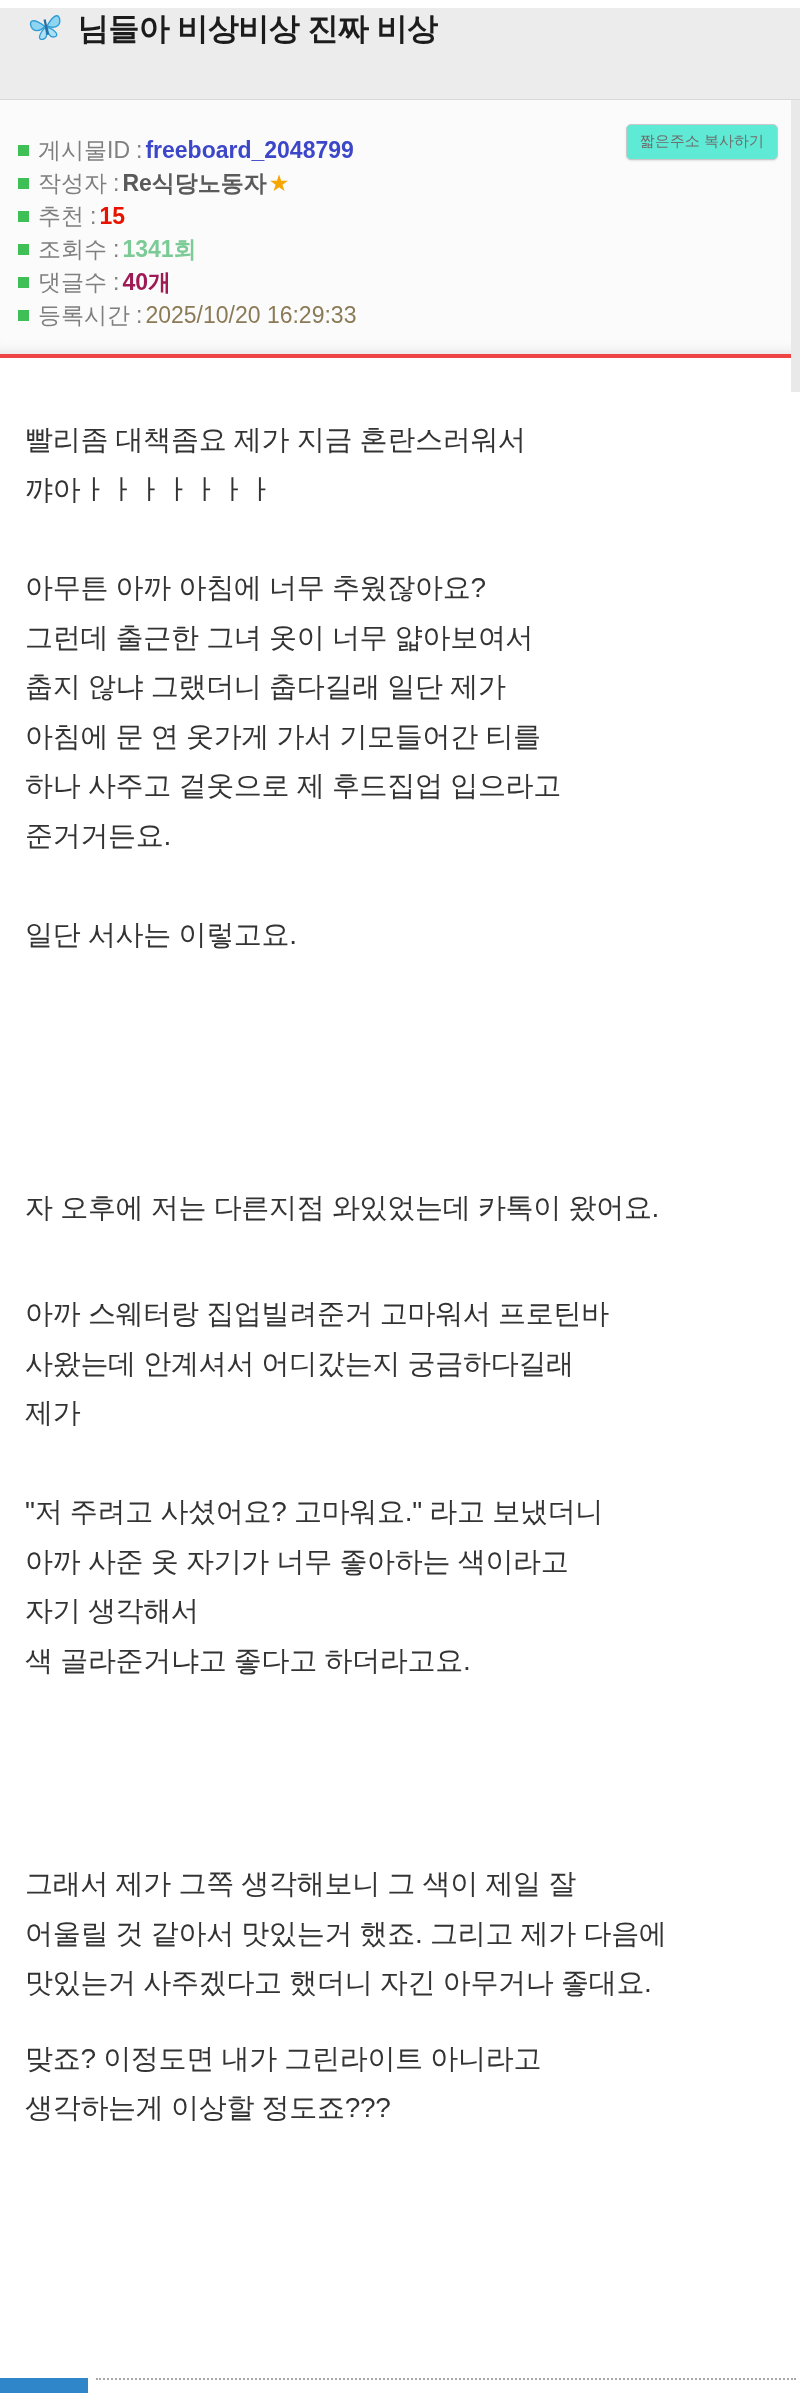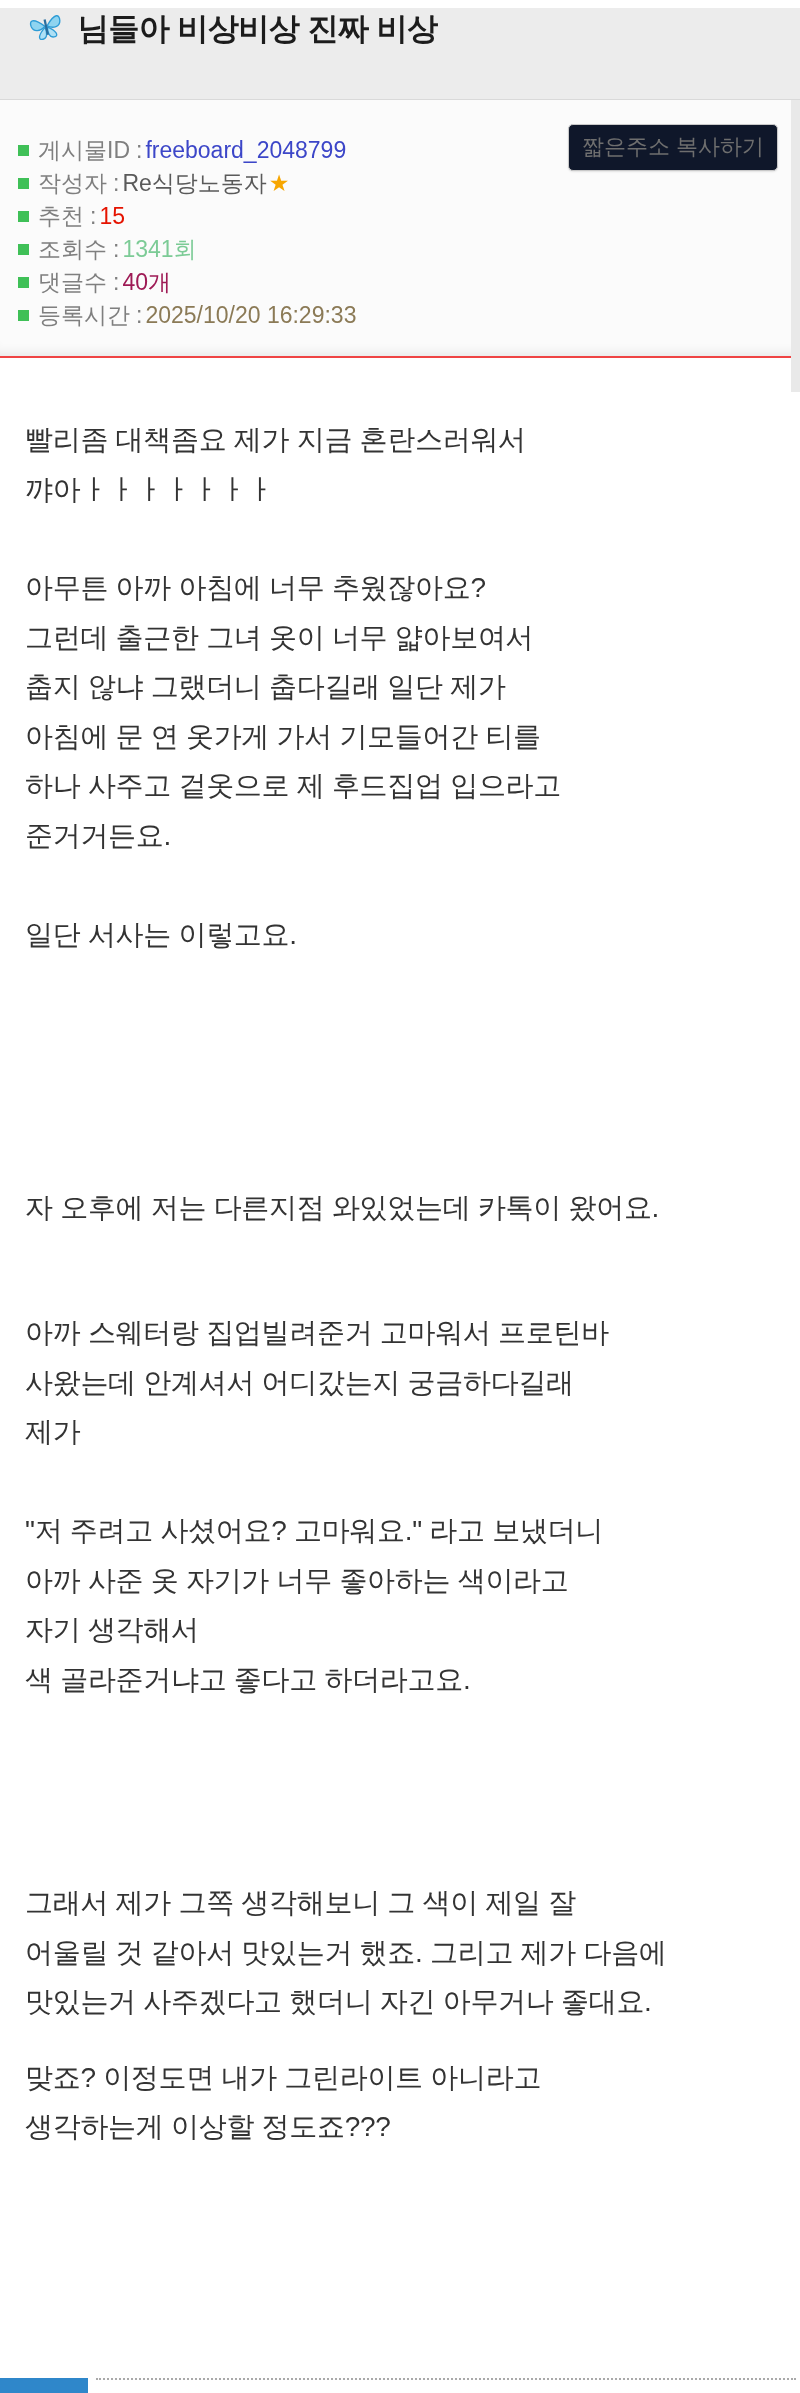--- a/index.html
+++ b/index.html
@@ -14,51 +14,51 @@
   .topstrip{height:8px;background:#ffffff;}
   .titlebar{
     height:92px;background:#ececec;border-bottom:1px solid #d9d9d9;
     display:flex;align-items:flex-start;padding-left:28px;box-sizing:border-box;
   }
   .butterfly{width:36px;height:36px;flex:0 0 auto;transform:rotate(-12deg);}
   .title{font-size:31px;font-weight:bold;color:#1c1c1c;margin-left:14px;letter-spacing:-0.5px;}
   
   .info{
     position:relative;height:258px;background:#fbfbfb;
-    border-bottom:2px solid #ef4444;box-sizing:border-box;
+    border-bottom:4px solid #ef4444;box-sizing:border-box;
     padding:34px 0 0 18px;
     box-shadow:inset 0 -12px 14px -12px rgba(0,0,0,0.12);
   }
   .inforow{display:flex;align-items:center;height:33px;font-size:23px;color:#7f7f7f;white-space:nowrap;}
   .bullet{width:11px;height:11px;background:#3fc057;margin-right:9px;flex:0 0 auto;}
   .sep{margin:0 3px 0 6px;}
-  .val{font-weight:normal;}
+  .val{font-weight:bold;}
   .val-id{color:#3c46c8;}
   .val-author{color:#5a5a5a;text-align:center;}
   .val-star{color:#f7a600;font-weight:normal;margin-left:2px;}
   .val-up{color:#e51300;}
   .val-views{color:#7ccb96;}
   .val-comments{color:#9e1a55;}
   .val-time{color:#8b7a56;font-weight:normal;}
   .copybtn{
     position:absolute;top:24px;right:22px;
-    font-family:inherit;font-size:22px;color:#6e6e6e;
-    background:#0f172a;border:1px solid #c9c9c9;border-radius:5px;
+    font-family:inherit;font-size:15px;color:#6e6e6e;
+    background:#5eead4;border:1px solid #c9c9c9;border-radius:5px;
     padding:7px 13px 8px 13px;box-shadow:0 1px 2px rgba(0,0,0,0.10);
     cursor:pointer;
   }
   .scrollstrip{position:absolute;right:0;top:100px;width:9px;height:292px;background:#e9e9e9;}
   
   .post-body{padding:57px 25px 0 25px;font-size:28px;color:#333333;letter-spacing:-0.3px;}
   .para{line-height:49.5px;}
   .para div{min-height:49.5px;}
   .p-b{margin-top:49px;}
   .p-c{margin-top:49.5px;}
   .p-d{margin-top:223.5px;}
-  .p-e{margin-top:76px;}
+  .p-e{margin-top:57px;}
   .p-f{margin-top:49.5px;}
   .p-g{margin-top:174px;}
   .p-h{margin-top:26px;}
   
   .footer{position:absolute;left:0;bottom:0;width:800px;height:15px;}
   .footer-blue{position:absolute;left:0;bottom:0;width:88px;height:15px;background:#2f87ca;cursor:pointer;}
   .footer-dotted{position:absolute;left:96px;right:4px;top:0;border-top:2px dotted #a9a9a9;}
 </style>
 </head>
 <body>

